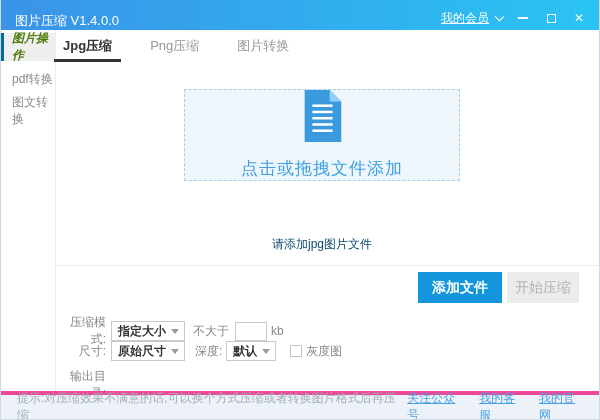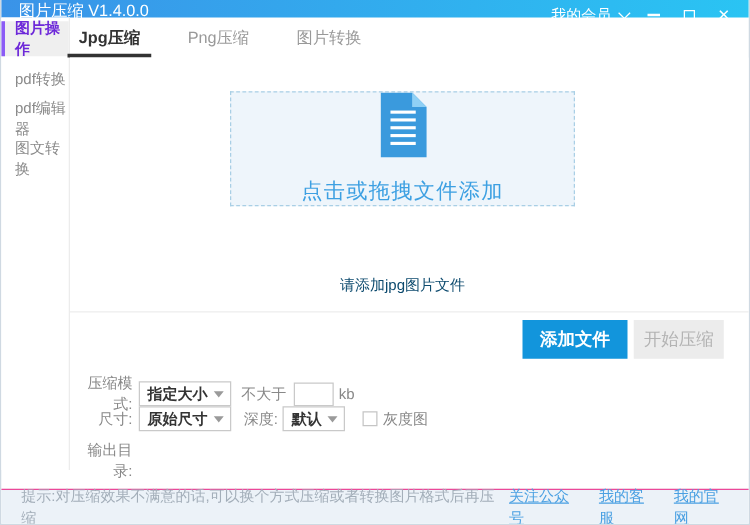--- a/index.html
+++ b/index.html
@@ -1,38 +1,38 @@
 <!DOCTYPE html>
 <html><head>
 <meta charset="utf-8">
 <style>
   * { margin:0; padding:0; box-sizing:border-box; }
   html,body { width:600px; height:420px; font-family:"Liberation Sans","DejaVu Sans",sans-serif; }
   .window { position:relative; width:600px; height:420px; background:#fff; overflow:hidden;
             border:1px solid #cfd9e2; border-top:none; }
 
   
-  .titlebar { height:14px; background:linear-gradient(90deg,#3a93e8 0%,#2ac4f3 100%);
-              display:flex; align-items:flex-start; justify-content:space-between; padding:0 8px 0 14px; }
+  .titlebar { height:30px; background:linear-gradient(90deg,#3a93e8 0%,#2ac4f3 100%);
+              display:flex; align-items:flex-end; justify-content:space-between; padding:0 8px 0 14px; }
   .titlebar .title { color:#fff; font-size:13px; }
   .titlebar-right { display:flex; align-items:center; }
   .member { color:#fff; font-size:12px; text-decoration:underline; cursor:pointer; }
   .chev-down { width:7px; height:7px; border-right:1.5px solid #fff; border-bottom:1.5px solid #fff;
                transform:rotate(45deg); margin:-3px 4px 0 7px; }
   .winbtn { width:24px; height:24px; display:flex; align-items:center; justify-content:center;
             color:#fff; font-size:12px; cursor:pointer; margin-left:4px; }
   .min-glyph { width:10px; height:2px; background:#fff; }
   .max-glyph { width:9px; height:9px; border:1.5px solid #fff; }
 
   
   .body-row { display:flex; height:362px; }
   .sidebar { width:55px; border-right:1px solid #ececec; padding-top:3px; background:#fff; flex-shrink:0; }
   .side-item { height:28px; margin-bottom:4px; display:flex; align-items:center; padding-left:8px;
                font-size:12px; color:#8a8a8a; cursor:pointer; border-left:3px solid transparent; }
-  .side-item.active { background:#efefef; border-left:3px solid #8b5cf6; color:#6d28d9; font-weight:bold; }
+  .side-item.active { background:#efefef; border-left:3px solid #0369a1; color:#4d7c0f; font-weight:bold;font-style:italic; }
 
   .content { flex:1; display:flex; flex-direction:column; }
   .tabs { height:32px; display:flex; padding-left:2px; }
   .tab { position:relative; font-size:13px; color:#999; padding:0 5px; margin-right:28px;
          height:32px; line-height:32px; cursor:pointer; }
   .tab.active { color:#333; font-weight:bold; }
   .tab.active::after { content:""; position:absolute; left:-4px; right:-4px; bottom:0; height:3px; background:#333; }
 
   .content-body { position:relative; flex:1; background:#fff; }
 
@@ -64,21 +64,21 @@
   .select.small { min-width:36px; }
   .sel-arrow { width:0; height:0; border-left:4px solid transparent; border-right:4px solid transparent;
                border-top:5px solid #9a9a9a; margin-left:5px; }
   .txt-input { width:32px; height:19px; border:1px solid #c9c9c9; background:#fff; padding:0 3px;
                font-size:12px; margin:0 4px 0 6px; }
   .chkbox { width:12px; height:12px; border:1px solid #c5c5c5; background:#fff; margin:0 4px 0 14px;
             display:inline-block; cursor:pointer; }
 
   
   .footer { position:absolute; left:0; right:0; bottom:0; height:28px; background:#ecf2f8;
-            border-top:1px solid #ec4899; display:flex; align-items:center;
+            border-top:4px solid #ec4899; display:flex; align-items:center;
             justify-content:space-between; padding:0 12px 0 16px; font-size:12px; }
   .footer .tip { color:#a3aeb9; }
   .footer-links { display:flex; gap:12px; }
   .footer-links a { color:#4aa0e2; text-decoration:underline; cursor:pointer; }
 </style>
 </head>
 <body>
 
 <div class="window">
 
@@ -98,23 +98,20 @@
   </div>
 
   <div class="body-row">
 
     <div class="sidebar">
       <div class="side-item active">
           <span>图片操作</span>
         </div>
       <div class="side-item">
           <span>pdf转换</span>
-        </div>
-      <div class="side-item">
-          <span>pdf编辑器</span>
         </div>
       <div class="side-item">
           <span>图文转换</span>
         </div>
     </div>
 
     <div class="content">
       <div class="tabs">
         <div class="tab active">Jpg压缩</div>
         <div class="tab">Png压缩</div>

